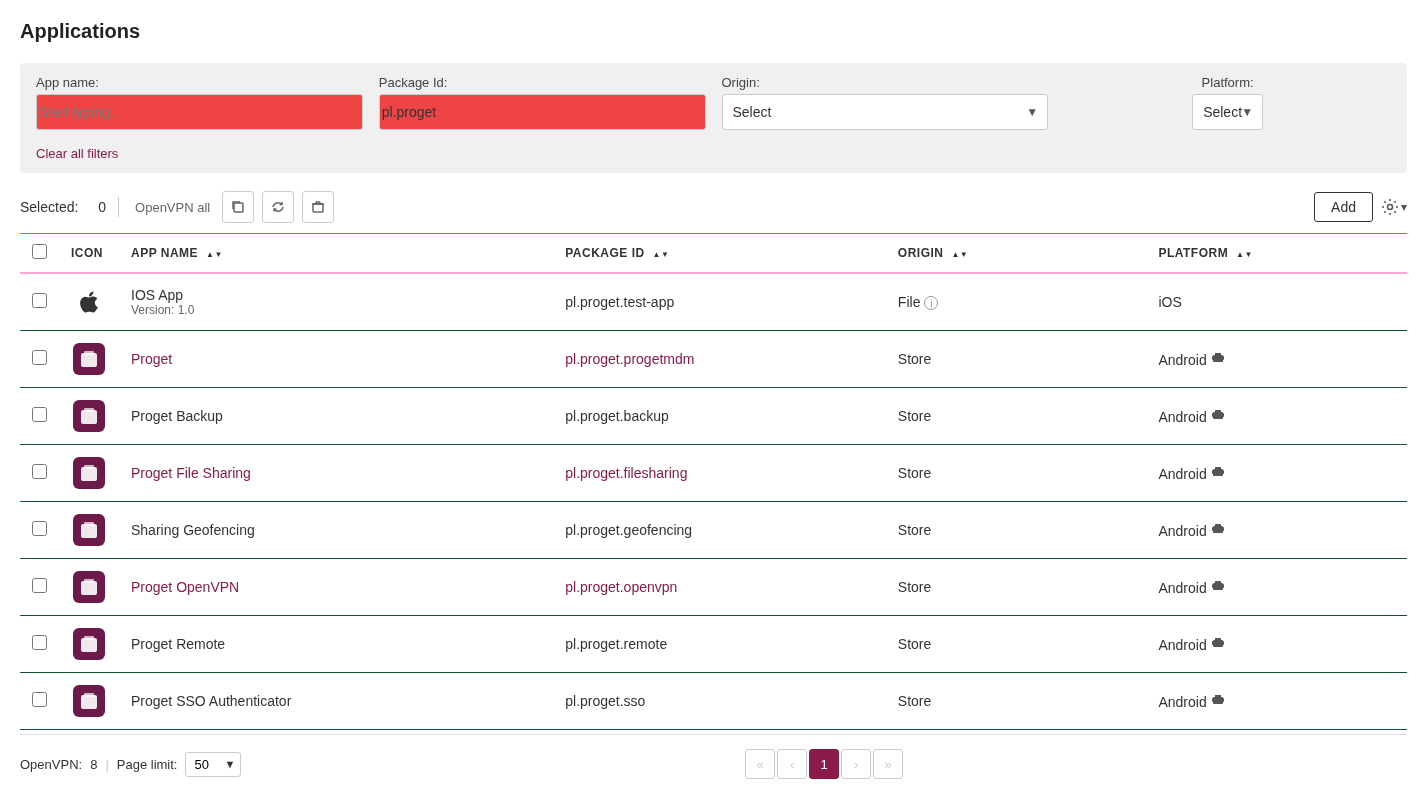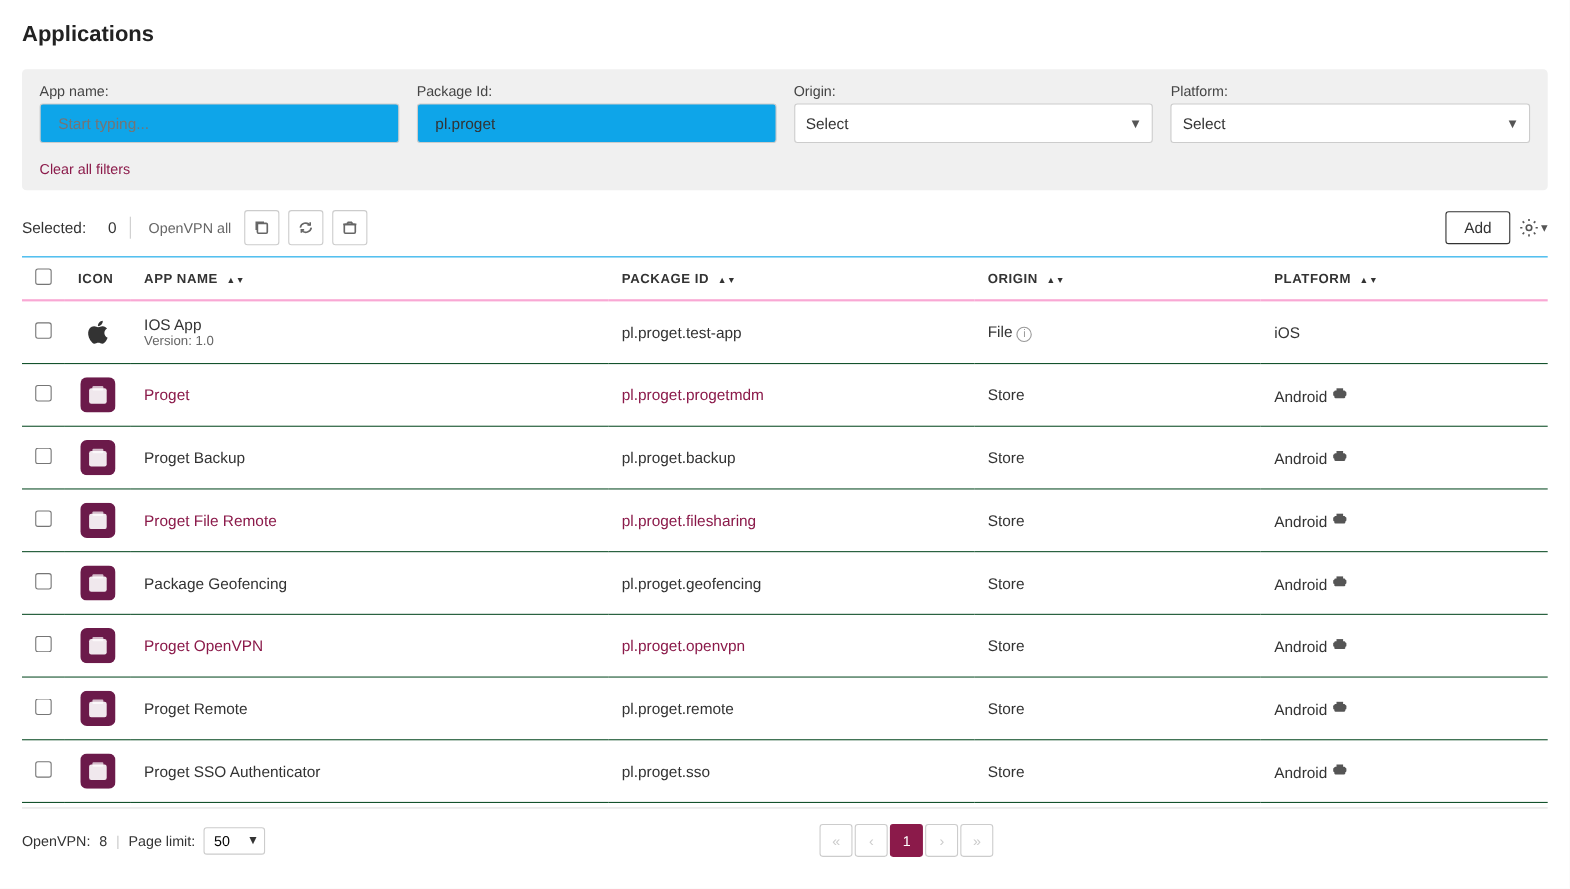--- a/index.html
+++ b/index.html
@@ -6,22 +6,22 @@
     body { font-family: -apple-system, BlinkMacSystemFont, 'Segoe UI', sans-serif; font-size: 14px; color: #333; background: #f5f5f5; }
     .page { background: #fff; min-height: 808px; padding: 20px; }
     h1 { font-size: 20px; font-weight: 700; color: #222; margin-bottom: 20px; }
     .filter-bar { background: #f0f0f0; border-radius: 4px; padding: 12px 16px; margin-bottom: 8px; }
     .filter-row { display: flex; gap: 16px; align-items: flex-end; }
     .filter-group { display: flex; flex-direction: column; gap: 4px; }
     .filter-group label { font-size: 13px; font-weight: 500; color: #444; }
     .filter-group.app-name { flex: 1; justify-content: center; }
     .filter-group.package-id { flex: 1; }
     .filter-group.origin { flex: 1; }
-    .filter-group.platform { flex: 1; }
-    .filter-input { border: 1px solid #ccc; border-radius: 3px; padding: 6px 16px; font-size: 14px; color: #333; background: #0ea5e9; width: 100%; height: 36px; outline: none; }
+    .filter-group.platform { flex: 1; align-items: center; }
+    .filter-input { border: 1px solid #ccc; border-radius: 3px; padding: 6px 2px; font-size: 14px; color: #333; background: #ef4444; width: 100%; height: 36px; outline: none; }
     .filter-select { border: 1px solid #ccc; border-radius: 3px; padding: 6px 10px; font-size: 14px; color: #333; background: #fff; width: 100%; height: 36px; appearance: none; outline: none; cursor: pointer; }
     .select-wrapper { position: relative; }
     .select-wrapper .chevron { position: absolute; right: 10px; top: 50%; transform: translateY(-50%); pointer-events: none; color: #555; font-size: 12px; }
     .clear-filters { color: #8b1a4a; font-size: 13px; cursor: pointer; text-decoration: none; margin-top: 8px; display: inline-block; background: none; border: none; padding: 0; }
     .toolbar { display: flex; align-items: center; padding: 10px 0; border-bottom: 1px solid #0ea5e9; margin-bottom: 0; }
     .toolbar-left { display: flex; align-items: center; gap: 8px; flex: 1; }
     .divider-v { width: 1px; height: 20px; background: #ccc; margin: 0 4px; }
     .deselect-btn { background: none; border: none; color: #666; cursor: pointer; font-size: 13px; padding: 0 4px; }
     .icon-btn { background: #fff; border: 1px solid #ccc; border-radius: 3px; width: 32px; height: 32px; display: flex; align-items: center; justify-content: center; cursor: pointer; color: #555; }
     .toolbar-right { display: flex; align-items: center; gap: 8px; }
@@ -233,42 +233,42 @@
           <td class="cb-cell"><input type="checkbox" style=""></td>
           <td class="icon-cell">
             <div class="app-icon">
               <svg width="32" height="32" viewBox="0 0 32 32">
                 <rect width="32" height="32" rx="6" fill="#6b1a4a"></rect>
                 <rect x="8" y="10" width="16" height="14" rx="2" fill="white" opacity="0.9"></rect>
                 <rect x="11" y="8" width="10" height="4" rx="1" fill="white" opacity="0.7"></rect>
               </svg>
             </div>
           </td>
-          <td class="app-name-cell"><a href="#" class="app-name-link">Proget File Remote</a></td>
+          <td class="app-name-cell"><a href="#" class="app-name-link">Proget File Sharing</a></td>
           <td><a href="#" class="package-id-link">pl.proget.filesharing</a></td>
           <td class="origin-cell"><span class="origin-text">Store</span></td>
           <td class="platform-cell"><span class="platform-text">Android</span><span style="margin-left: 4px; display: inline-block;"><svg width="14" height="14" viewBox="0 0 14 14" fill="#555">
                 <rect x="2" y="4" width="10" height="7" rx="1"></rect>
                 <rect x="4" y="2" width="6" height="3"></rect>
                 <rect x="1" y="5" width="2" height="4" rx="1"></rect>
                 <rect x="11" y="5" width="2" height="4" rx="1"></rect>
               </svg></span></td>
         </tr>
         <tr>
           <td class="cb-cell"><input type="checkbox" style=""></td>
           <td class="icon-cell">
             <div class="app-icon">
               <svg width="32" height="32" viewBox="0 0 32 32">
                 <rect width="32" height="32" rx="6" fill="#6b1a4a"></rect>
                 <rect x="8" y="10" width="16" height="14" rx="2" fill="white" opacity="0.9"></rect>
                 <rect x="11" y="8" width="10" height="4" rx="1" fill="white" opacity="0.7"></rect>
               </svg>
             </div>
           </td>
-          <td class="app-name-cell"><span class="app-name-text">Package Geofencing</span></td>
+          <td class="app-name-cell"><span class="app-name-text">Sharing Geofencing</span></td>
           <td><span class="package-id-text">pl.proget.geofencing</span></td>
           <td class="origin-cell"><span class="origin-text">Store</span></td>
           <td class="platform-cell"><span class="platform-text">Android</span><span style="margin-left: 4px; display: inline-block;"><svg width="14" height="14" viewBox="0 0 14 14" fill="#555">
                 <rect x="2" y="4" width="10" height="7" rx="1"></rect>
                 <rect x="4" y="2" width="6" height="3"></rect>
                 <rect x="1" y="5" width="2" height="4" rx="1"></rect>
                 <rect x="11" y="5" width="2" height="4" rx="1"></rect>
               </svg></span></td>
         </tr>
         <tr>

